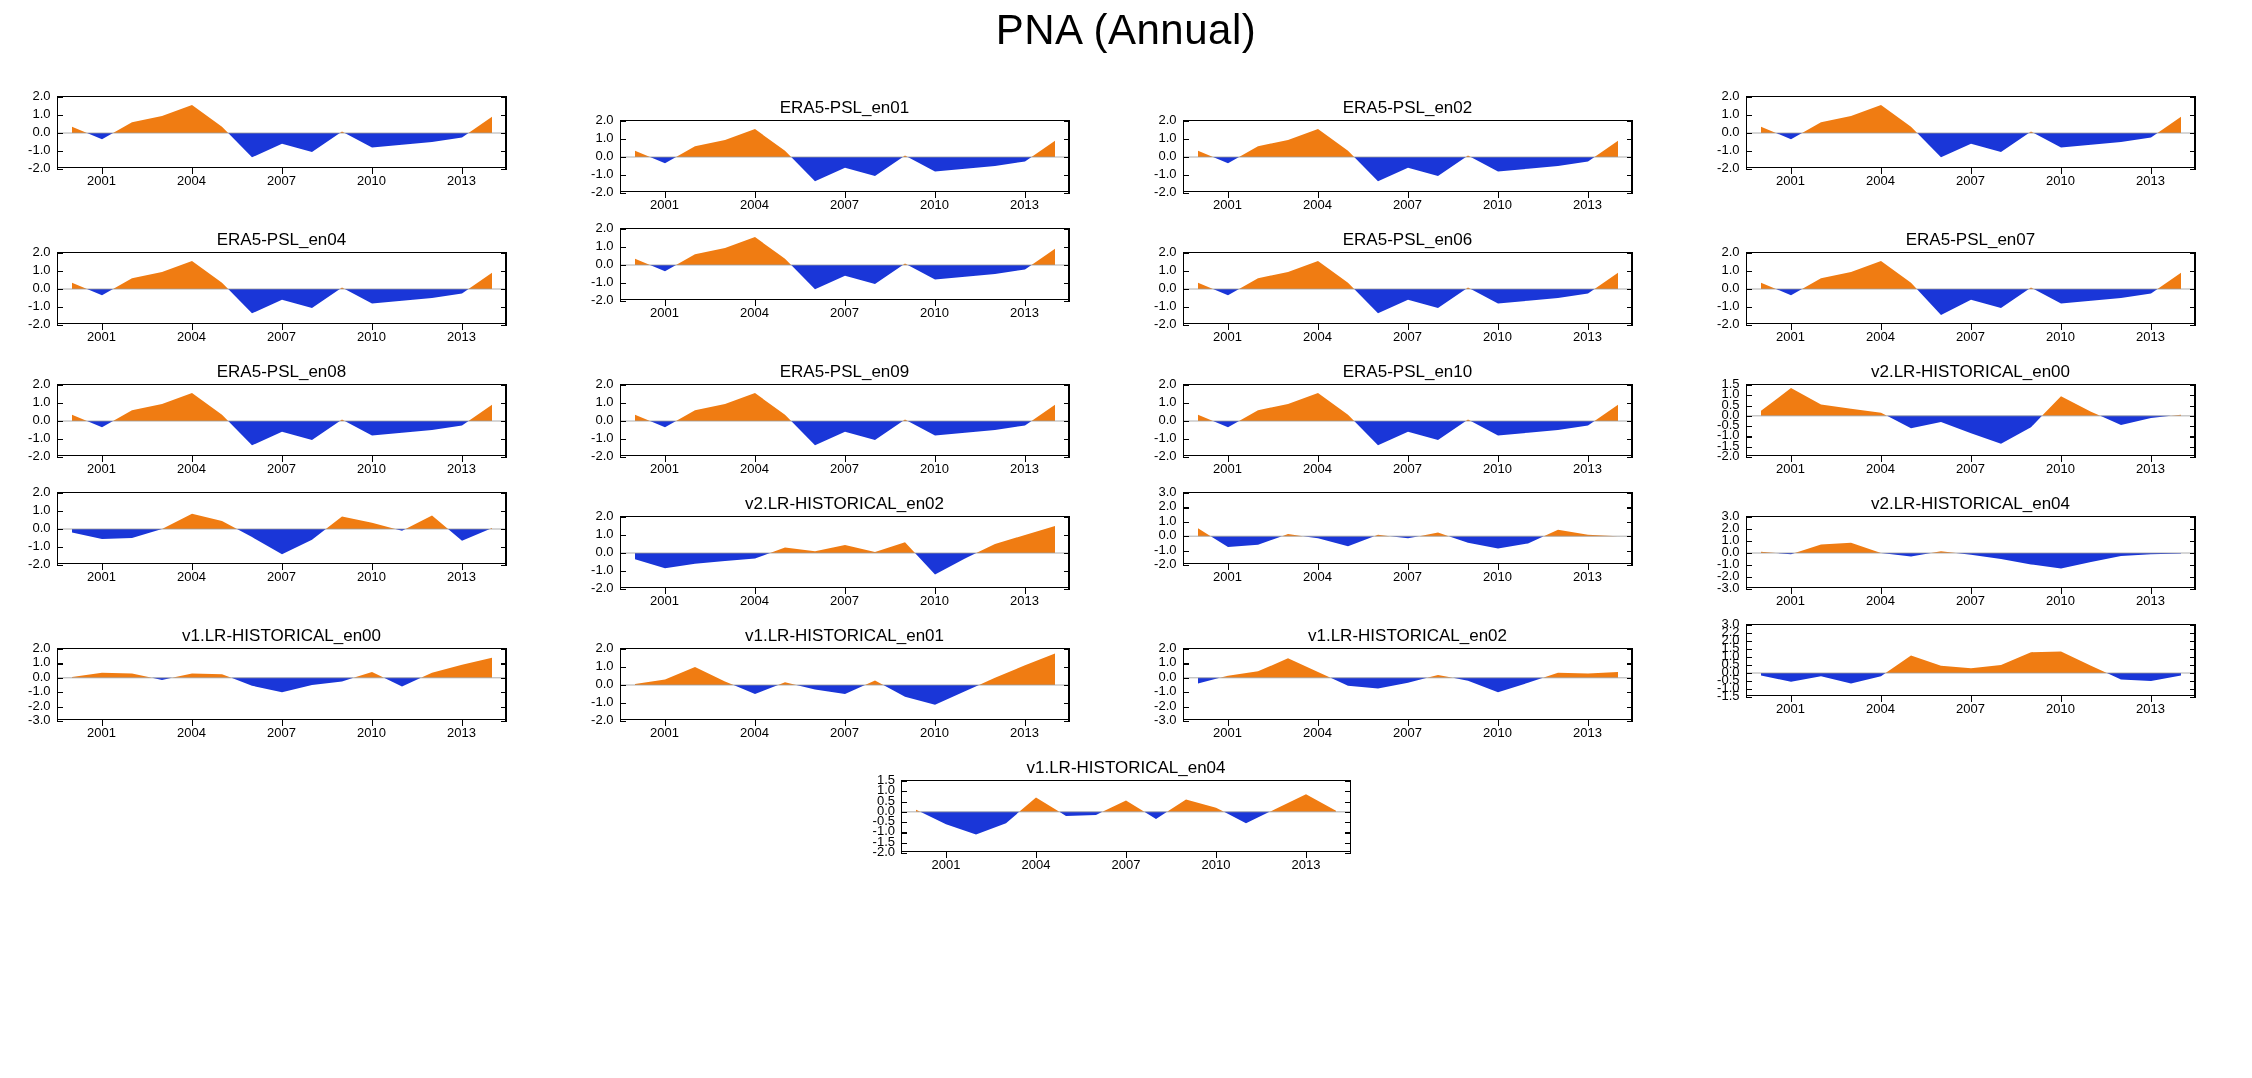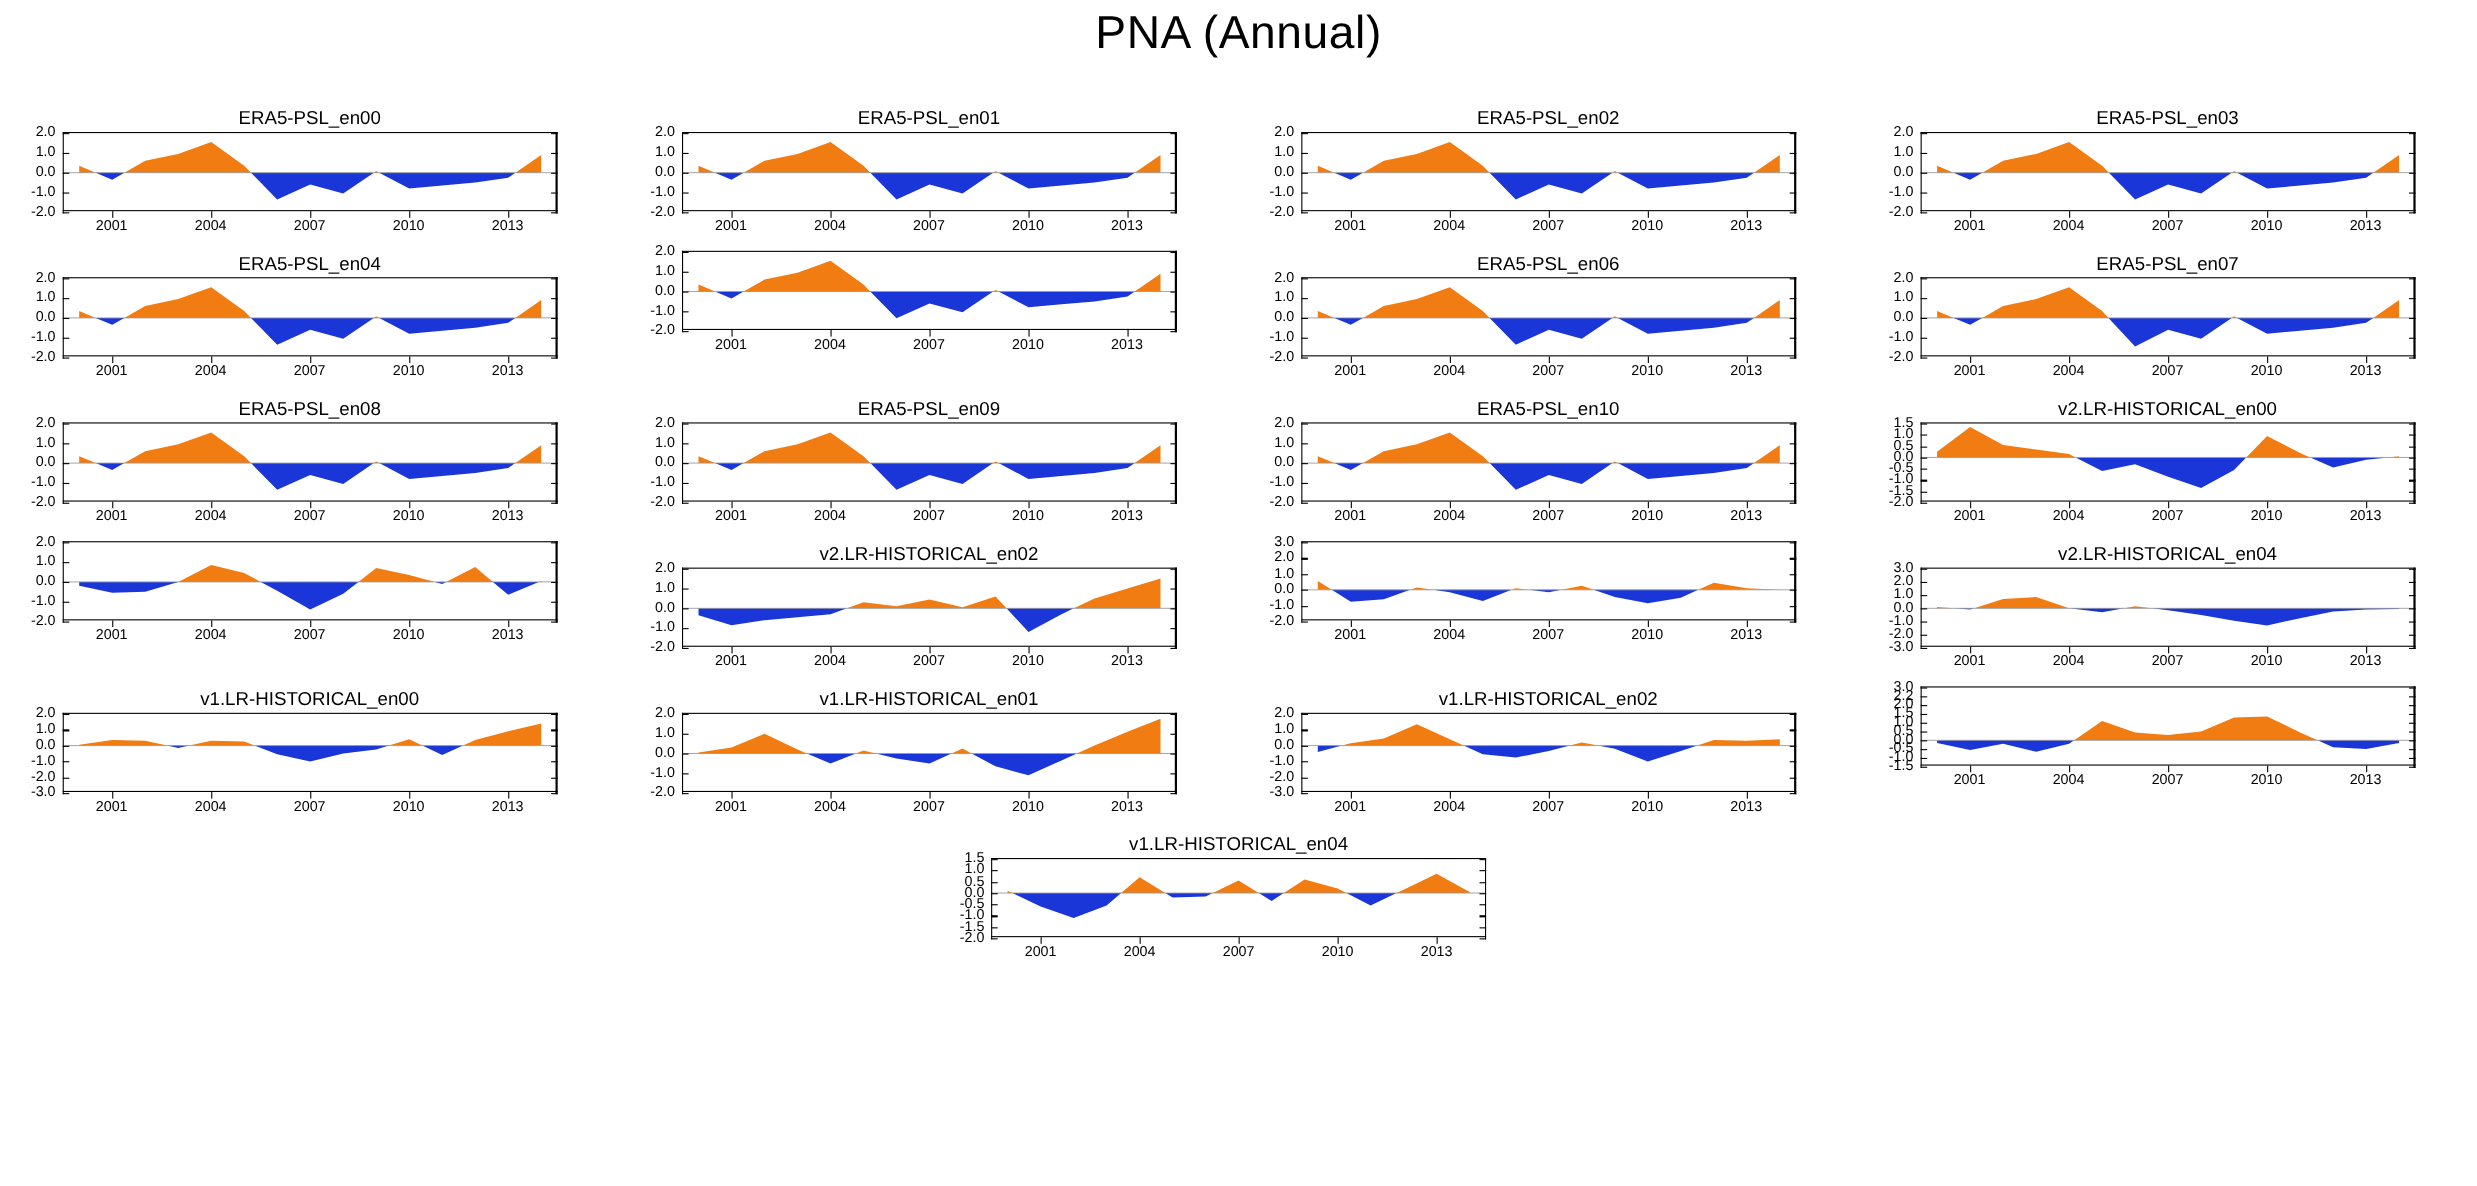--- a/index.html
+++ b/index.html
@@ -57,21 +57,20 @@
   }
 </style>
 </head>
 <body>
 
 <div id="title">PNA (Annual)</div>
 
 <div class="grid" id="grid">
     <div class="row" style="margin-bottom: 14px;">
       <div class="cell">
-        <div class="panel-title">ERA5-PSL_en00</div>
         <div class="plotwrap" style="width: 450px;">
           <div class="plot" style="width: 450px; height: 72px;">
             <svg width="450" height="72">
               <path d="M15.00,36.00L15.00,29.70L30.00,36.00Z M56.05,36.00L75.00,25.20L105.00,18.90L135.00,8.10L165.00,29.70L171.18,36.00Z M282.88,36.00L285.00,34.56L287.73,36.00Z M411.52,36.00L435.00,19.80L435.00,36.00Z " fill="#f07c12"></path>
               <path d="M30.00,36.00L45.00,42.30L56.05,36.00Z M171.18,36.00L195.00,60.30L225.00,46.80L255.00,54.90L282.88,36.00Z M287.73,36.00L315.00,50.40L345.00,47.70L375.00,45.00L405.00,40.50L411.52,36.00Z " fill="#1a36d8"></path>
               <line x1="0" x2="450" y1="36" y2="36" stroke="#999" stroke-width="0.8"></line>
             </svg>
             <div class="axis-end" style="top: -1px; height: 74px; left: 0px;"></div>
             <div class="axis-end" style="top: -1px; height: 74px; right: 0px;"></div>
             <div class="ytick left" style="top: -6px;">2.0</div>
@@ -180,21 +179,20 @@
             <div class="xtick" style="left: 225px;"></div>
             <div class="xlabel" style="left: 225px;">2007</div>
             <div class="xtick" style="left: 315px;"></div>
             <div class="xlabel" style="left: 315px;">2010</div>
             <div class="xtick" style="left: 405px;"></div>
             <div class="xlabel" style="left: 405px;">2013</div>
           </div>
         </div>
       </div>
       <div class="cell">
-        <div class="panel-title">ERA5-PSL_en03</div>
         <div class="plotwrap" style="width: 450px;">
           <div class="plot" style="width: 450px; height: 72px;">
             <svg width="450" height="72">
               <path d="M15.00,36.00L15.00,29.70L30.00,36.00Z M56.05,36.00L75.00,25.20L105.00,18.90L135.00,8.10L165.00,29.70L171.18,36.00Z M282.88,36.00L285.00,34.56L287.73,36.00Z M411.52,36.00L435.00,19.80L435.00,36.00Z " fill="#f07c12"></path>
               <path d="M30.00,36.00L45.00,42.30L56.05,36.00Z M171.18,36.00L195.00,60.30L225.00,46.80L255.00,54.90L282.88,36.00Z M287.73,36.00L315.00,50.40L345.00,47.70L375.00,45.00L405.00,40.50L411.52,36.00Z " fill="#1a36d8"></path>
               <line x1="0" x2="450" y1="36" y2="36" stroke="#999" stroke-width="0.8"></line>
             </svg>
             <div class="axis-end" style="top: -1px; height: 74px; left: 0px;"></div>
             <div class="axis-end" style="top: -1px; height: 74px; right: 0px;"></div>
             <div class="ytick left" style="top: -6px;">2.0</div>

